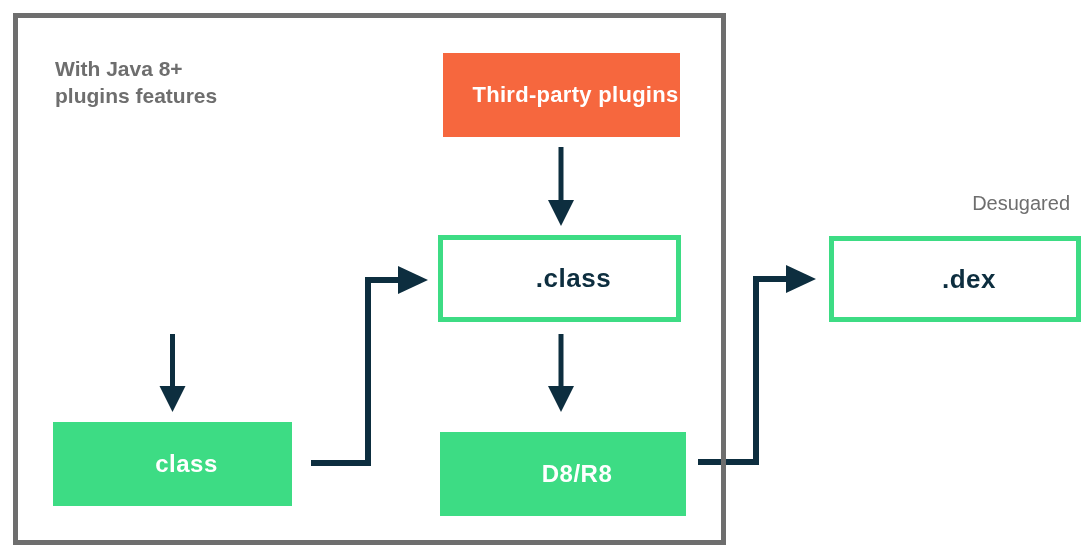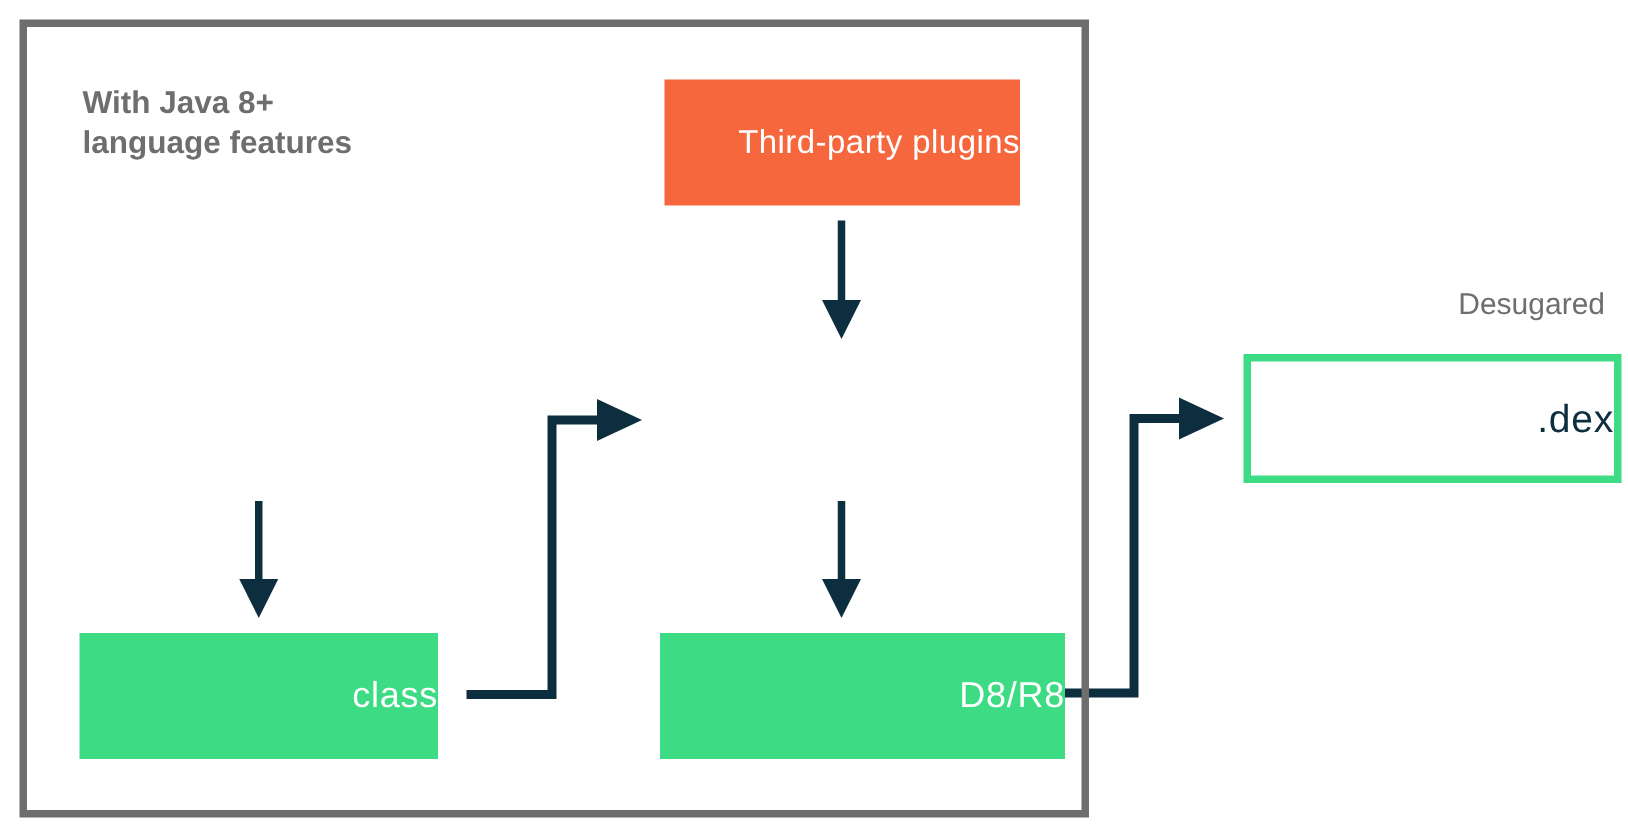--- a/index.html
+++ b/index.html
@@ -12,22 +12,22 @@
   
   .arrows{position:absolute;left:0;top:0;z-index:1;color:var(--navy);}
 
   .container-frame{
     position:absolute;left:13px;top:13px;width:713px;height:532px;
     border:5px solid var(--gray);background:transparent;z-index:2;
     pointer-events:none;
   }
 
   .node{
-    position:absolute;display:flex;align-items:center;justify-content:flex-end;
-    font-weight:normal;z-index:3;text-align:center;padding-left:28px;
+    position:absolute;display:flex;align-items:center;justify-content:center;
+    font-weight:bold;z-index:3;text-align:center;padding-left:28px;
   }
   .node-outline{
     background:#ffffff;border:5px solid var(--green);
     color:var(--navy);font-size:26px;letter-spacing:.5px;
   }
   .node-fill-green{
     background:var(--green);color:#ffffff;font-size:24px;letter-spacing:.5px;
   }
   .node-fill-orange{
     background:var(--orange);color:#ffffff;font-size:22px;letter-spacing:.3px;
@@ -41,21 +41,21 @@
     position:absolute;left:829px;top:192px;width:241px;z-index:3;
     color:var(--gray);font-weight:normal;font-size:20px;text-align:right;
   }
 
   
   .n-third{left:443px;top:53px;width:237px;height:84px;}
   .n-java {left:53px; top:236px;width:239px;height:86px;}
   .n-class{left:438px;top:235px;width:243px;height:87px;}
   .n-dex  {left:829px;top:236px;width:252px;height:86px;}
   .n-javac{left:53px; top:422px;width:239px;height:84px;}
-  .n-d8r8 {left:440px;top:422px;width:270px;height:84px;}
+  .n-d8r8 {left:440px;top:432px;width:246px;height:84px;}
 </style>
 </head>
 <body>
 
 <div class="canvas">
 
   <svg class="arrows" width="1085" height="559" viewBox="0 0 1085 559">
 
     <g>
       <path d="M172.5 334 L172.5 388" stroke="currentColor" stroke-width="5" fill="none"></path>
@@ -80,30 +80,33 @@
     <g>
       <path d="M698 462 L756 462 L756 279 L788 279" stroke="currentColor" stroke-width="6" fill="none" stroke-linejoin="miter"></path>
       <polygon points="816,279 786,265 786,293" fill="currentColor"></polygon>
     </g>
   </svg>
 
   <div class="container-frame"></div>
 
   <div class="annotation">
     <div>With Java 8+</div>
-    <div>language features</div>
+    <div>plugins features</div>
   </div>
 
   <div class="desugared">Desugared</div>
 
   <div class="node node-fill-orange n-third">
     <span>Third-party plugins</span>
   </div>
 
 
+  <div class="node node-outline n-class">
+    <span>.class</span>
+  </div>
 
   <div class="node node-outline n-dex">
     <span>.dex</span>
   </div>
 
   <div class="node node-fill-green n-javac">
     <span>class</span>
   </div>
 
   <div class="node node-fill-green n-d8r8">

